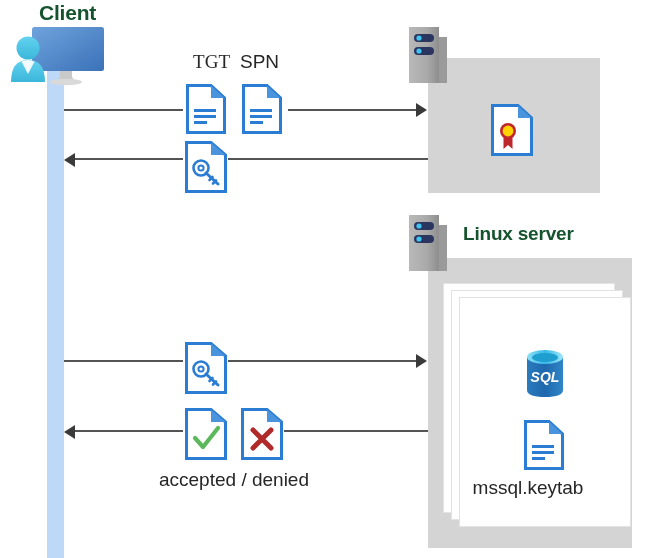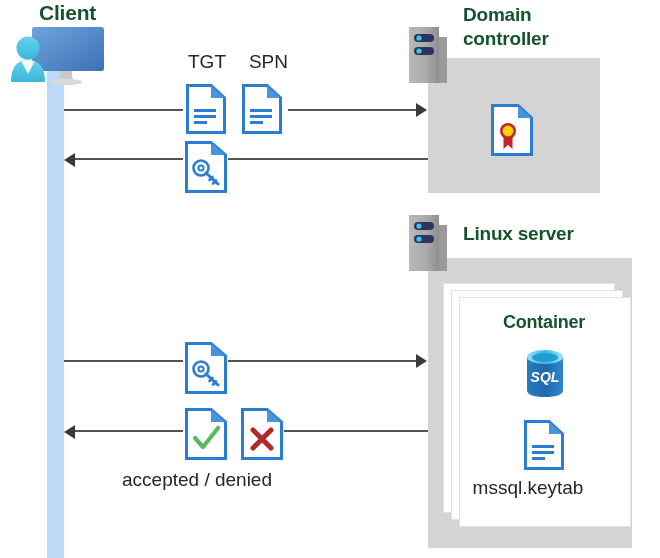--- a/index.html
+++ b/index.html
@@ -88,24 +88,20 @@
       <circle cx="20" cy="24" r="11.5" fill="url(#perGrad)"></circle>
 
       <path d="M3 58 Q3 36 20 36 Q37 36 37 58 Z" fill="url(#perGrad)"></path>
 
       <path d="M13.5 37.5 L20 50 L26.5 37.5 Q20 34.5 13.5 37.5 Z" fill="#ffffff" opacity="0.92"></path>
     </svg>
   </div>
 
   <div class="abs gray-panel" style="left:428px;top:58px;width:172px;height:135px;"></div>
 
-  <div class="abs title-bold dc-title" style="left:463px;top:3px;width:170px;">
-    <div>Domain</div>
-    <div>controller</div>
-  </div>
 
   <div class="abs" style="left:409px;top:27px;width:38px;height:56px;">
     <svg width="38" height="56" viewBox="0 0 38 56">
       <defs>
         <linearGradient id="srvGrad1" x1="0" y1="0" x2="1" y2="0">
           <stop offset="0%" stop-color="#b9b9b9"></stop>
           <stop offset="60%" stop-color="#a9a9a9"></stop>
           <stop offset="100%" stop-color="#8e8e8e"></stop>
         </linearGradient>
       </defs>
@@ -140,21 +136,20 @@
       <circle cx="10" cy="11" r="2.6" fill="#3fc6f0"></circle>
       <rect x="5" y="20" width="20" height="8" rx="4" fill="#2a3560"></rect>
       <circle cx="10" cy="24" r="2.6" fill="#3fc6f0"></circle>
     </svg>
   </div>
 
   <div class="abs card" style="left:443px;top:283px;width:170px;height:228px;"></div>
   <div class="abs card" style="left:451px;top:290px;width:170px;height:228px;"></div>
   <div class="abs card" style="left:459px;top:297px;width:170px;height:228px;"></div>
 
-  <div class="abs title-bold container-title" style="left:459px;top:311px;width:170px;text-align:center;">Container</div>
 
   <div class="abs" style="left:522px;top:348px;width:46px;height:52px;font-style:italic;">
     <svg width="46" height="52" viewBox="0 0 46 52">
       <defs>
         <linearGradient id="sqlBody" x1="0" y1="0" x2="1" y2="0">
           <stop offset="0%" stop-color="#2a7bbd"></stop>
           <stop offset="50%" stop-color="#1f68ae"></stop>
           <stop offset="100%" stop-color="#2f86c6"></stop>
         </linearGradient>
         <linearGradient id="sqlTop" x1="0" y1="0" x2="1" y2="0">
@@ -179,22 +174,22 @@
       <rect x="8" y="37" width="13" height="3" fill="#2b7cd3"></rect>
     </svg>
   </div>
 
   <div class="abs plain-label" style="left:459px;top:477px;width:138px;text-align:center;">mssql.keytab</div>
 
   <div class="abs arrow-line" style="left:64px;top:109px;width:119px;height:2px;"></div>
   <div class="abs arrow-line" style="left:288px;top:109px;width:128px;height:2px;"></div>
   <div class="abs arrow-head right" style="left:416px;top:103px;"></div>
 
-  <div class="abs plain-label" style="left:184px;top:51px;width:46px;text-align:center;">TGT</div>
-  <div class="abs plain-label" style="left:240px;top:51px;width:48px;text-align:right;">SPN</div>
+  <div class="abs plain-label" style="left:184px;top:51px;width:46px;text-align:right;font-family:Liberation Serif, serif;">TGT</div>
+  <div class="abs plain-label" style="left:240px;top:51px;width:48px;text-align:left;">SPN</div>
 
   <div class="abs" style="left:186px;top:84px;width:40px;height:50px;">
     <svg width="40" height="50" viewBox="0 0 40 50">
       <path d="M1.5 1.5 H25 L38.5 14 V48.5 H1.5 Z" fill="#ffffff" stroke="#2b7cd3" stroke-width="3"></path>
       <path d="M25 1.5 L38.5 14 H25 Z" fill="#4a93dd"></path>
       <rect x="8" y="25" width="22" height="3" fill="#2b7cd3"></rect>
       <rect x="8" y="31" width="22" height="3" fill="#2b7cd3"></rect>
       <rect x="8" y="37" width="13" height="3" fill="#2b7cd3"></rect>
     </svg>
   </div>
@@ -254,15 +249,15 @@
   </div>
 
   <div class="abs" style="left:241px;top:408px;width:42px;height:52px;">
     <svg width="42" height="52" viewBox="0 0 42 52">
       <path d="M1.5 1.5 H26 L40.5 14 V50.5 H1.5 Z" fill="#ffffff" stroke="#2b7cd3" stroke-width="3"></path>
       <path d="M26 1.5 L40.5 14 H26 Z" fill="#4a93dd"></path>
       <path d="M12 22 L30 40 M30 22 L12 40" fill="none" stroke="#b02a2a" stroke-width="5" stroke-linecap="round"></path>
     </svg>
   </div>
 
-  <div class="abs plain-label" style="left:122px;top:469px;width:224px;text-align:left;">accepted / denied</div>
+  <div class="abs plain-label" style="left:122px;top:469px;width:224px;text-align:center;">accepted / denied</div>
 
 </div>
 
 </body></html>

